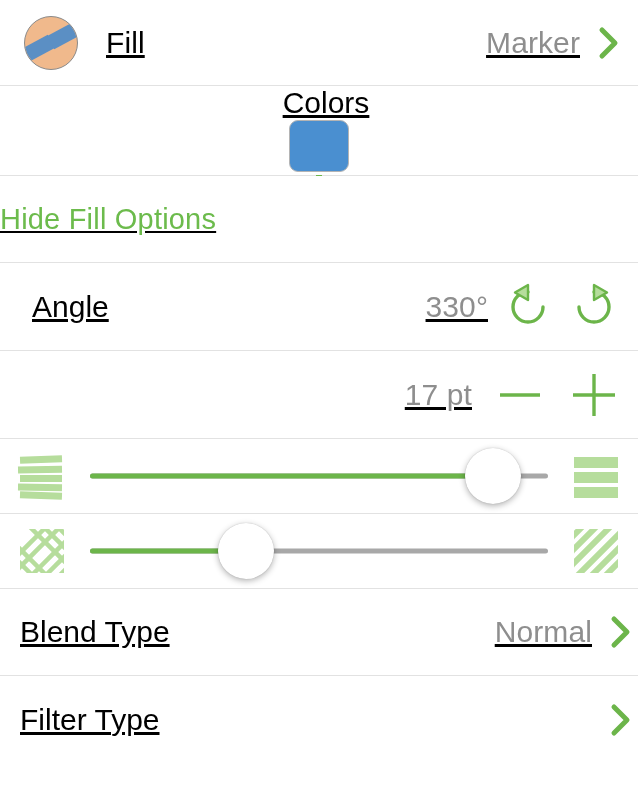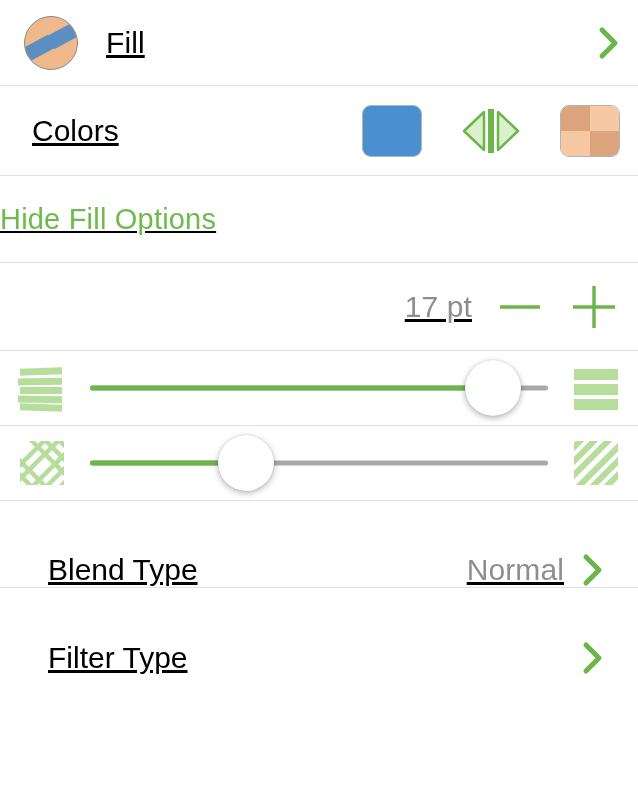--- a/index.html
+++ b/index.html
@@ -72,21 +72,21 @@
     letter-spacing: 0.1px;
   }
   .chevron {
     width: 22px; height: 34px;
     margin-left: 18px;
     flex: 0 0 auto;
     display: block;
   }
 
   
-  .row-colors { height: 90px; padding: 0 18px 0 18px; }
+  .row-colors { height: 90px; padding: 0 18px 0 18px; flex-direction: column; }
   .label-left {
     font-size: 30px;
     color: #000;
     margin-left: 14px;
   }
   .swatch {
     width: 60px; height: 52px;
     border-radius: 9px;
     border: 1px solid #b4b4b4;
     box-sizing: border-box;
@@ -169,34 +169,35 @@
     top: 50%;
     width: 56px; height: 56px;
     margin-top: -28px;
     margin-left: -28px;
     border-radius: 50%;
     background: #ffffff;
     box-shadow: 0 2px 6px rgba(0,0,0,0.30), 0 0 1px rgba(0,0,0,0.25);
   }
 
   
-  .row-disclosure { height: 87px; padding: 0 34px; align-items: flex-end; }
+  .row-disclosure { height: 87px; padding: 0 6px; }
 </style>
 </head>
 <body>
 
 <div class="panel">
 
   <div class="row row-header">
     <div class="fill-icon">
       <span class="stroke-a"></span>
       <span class="stroke-b"></span>
     </div>
     <div class="row-title">Fill</div>
     <div class="spacer"></div>
+    <div class="value-text">Marker</div>
     <svg class="chevron" viewBox="0 0 22 34">
       <polyline points="4,4 17,17 4,30" fill="none" stroke="#6cb54a" stroke-width="5" stroke-linecap="round" stroke-linejoin="round"></polyline>
     </svg>
   </div>
 
   <div class="row row-colors">
     <div class="label-left">Colors</div>
     <div class="spacer"></div>
     <div class="swatch swatch-solid"></div>
     <svg class="swap-icon" viewBox="0 0 62 50">
@@ -209,20 +210,33 @@
       <i class="ck-light"></i>
       <i class="ck-light"></i>
       <i class="ck-dark"></i>
     </div>
   </div>
 
   <div class="row row-hide">
     <div class="hide-text">Hide Fill Options</div>
   </div>
 
+  <div class="row row-stepper">
+    <div class="label-left">Angle</div>
+    <div class="spacer"></div>
+    <div class="value-text">330°</div>
+    <svg class="stepper-btn" viewBox="0 0 52 52">
+      <path d="M26 11 A15 15 0 1 0 41 26" fill="none" stroke="#6cb54a" stroke-width="3.4" stroke-linecap="round"></path>
+      <polygon points="26,4 26,19 13,11.5" fill="#b6dd9c" stroke="#6cb54a" stroke-width="2.4" stroke-linejoin="round"></polygon>
+    </svg>
+    <svg class="stepper-btn" viewBox="0 0 52 52">
+      <path d="M26 11 A15 15 0 1 1 11 26" fill="none" stroke="#6cb54a" stroke-width="3.4" stroke-linecap="round"></path>
+      <polygon points="26,4 26,19 39,11.5" fill="#b6dd9c" stroke="#6cb54a" stroke-width="2.4" stroke-linejoin="round"></polygon>
+    </svg>
+  </div>
 
   <div class="row row-stepper">
     <div class="spacer"></div>
     <div class="value-text">17 pt</div>
     <svg class="minus-btn" viewBox="0 0 52 52">
       <line x1="6" y1="26" x2="46" y2="26" stroke="#6cb54a" stroke-width="3.4"></line>
     </svg>
     <svg class="plus-btn" viewBox="0 0 52 52">
       <line x1="5" y1="26" x2="47" y2="26" stroke="#6cb54a" stroke-width="3.4"></line>
       <line x1="26" y1="5" x2="26" y2="47" stroke="#6cb54a" stroke-width="3.4"></line>

